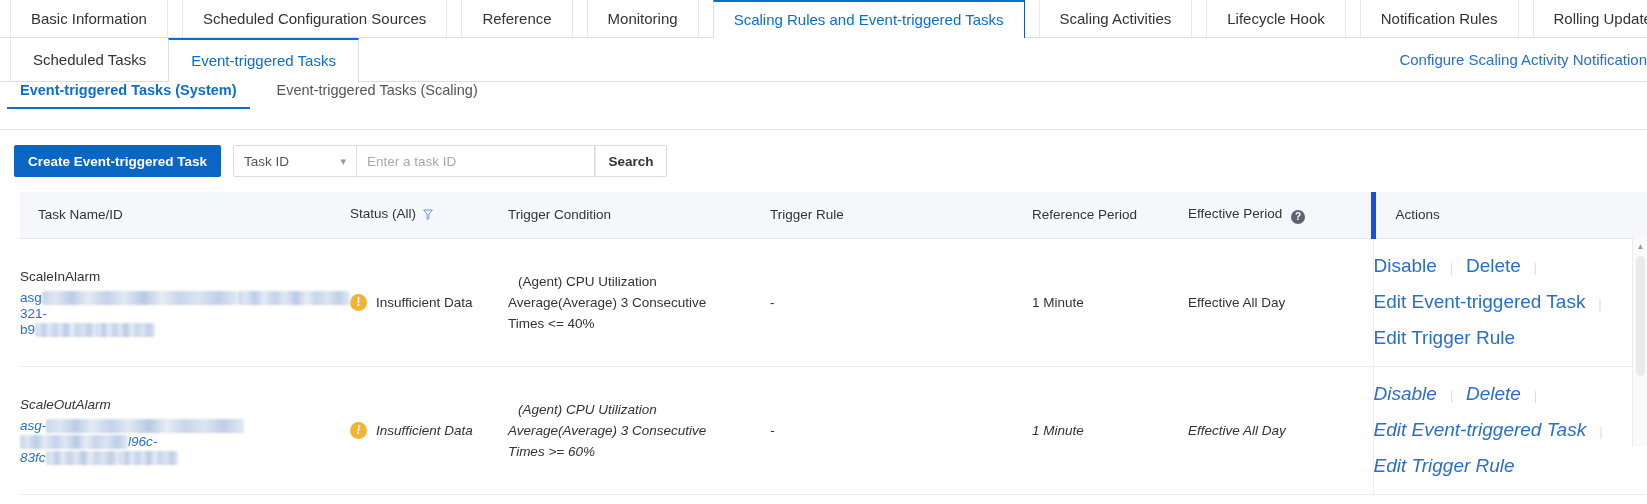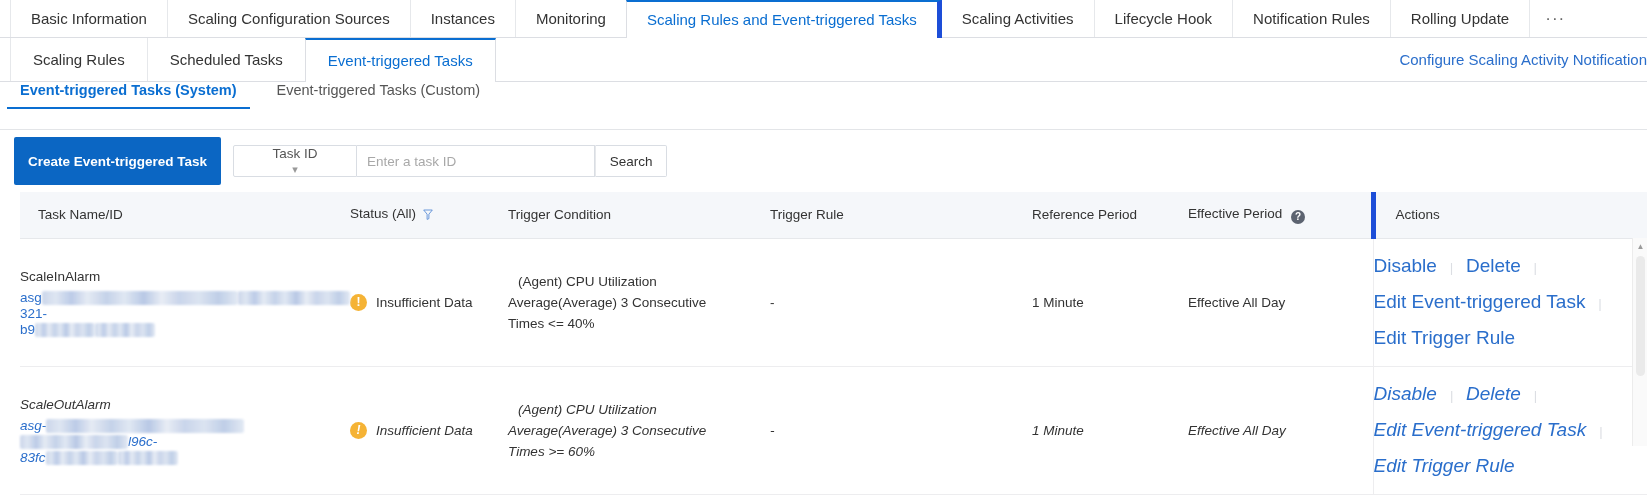--- a/index.html
+++ b/index.html
@@ -15,39 +15,40 @@
 
   
   .toptabs {
     position: relative;
     height: 38px;
     border-bottom: 1px solid #dcdee3;
     display: flex;
     align-items: stretch;
     background: #ffffff;
     padding-left: 10px;
+    gap: 15px;
   }
   .toptab {
     display: flex; align-items: center; justify-content: center;
     padding: 0 20px;
     font-size: 15px;
     color: #333;
     border-left: 1px solid #e6e8eb;
     border-right: 1px solid #e6e8eb;
     margin-right: -1px;
     white-space: nowrap;
     cursor: pointer;
     background: #fff;
   }
   .toptab:first-child { border-left: 1px solid #e6e8eb; }
   .toptab.active {
     color: #0a6ed1;
     border-top: 2px solid #0a6ed1;
     border-left: 1px solid #dcdee3;
-    border-right: 5px solid #1d4ed8;
+    border-right: 1px solid #1d4ed8;
     position: relative;
     z-index: 3;
     background: #fff;
     margin-bottom: -1px;
     padding-bottom: 1px;
   }
   .toptab-more {
     display:flex; align-items:center; justify-content:center;
     padding: 0 16px; font-size: 17px; color:#666; letter-spacing:1px;
     cursor: pointer;
@@ -117,21 +118,21 @@
   }
 
   
   .toolbar {
     height: 62px;
     display:flex; align-items:center;
     padding: 0 0 0 14px;
     background: #fff;
   }
   .btn-primary {
-    height: 48px;
+    height: 32px;
     background: #0b66c3;
     color: #fff;
     font-size: 13.5px;
     font-weight: bold;
     border: none;
     border-radius: 2px;
     padding: 0 14px;
     cursor:pointer;
     font-family: "Liberation Sans", sans-serif;
     white-space: nowrap;
@@ -143,21 +144,20 @@
   }
   .select-box {
     width: 124px;
     border: 1px solid #d9dde3;
     border-radius: 2px 0 0 2px;
     background:#fff;
     display:flex; align-items:center; justify-content:space-between;
     padding: 0 10px;
     font-size: 13.5px; color:#555;
     cursor:pointer;
-    flex-direction:column;
   }
   .chev { color:#999; font-size: 11px; }
   .search-input {
     width: 238px;
     border: 1px solid #d9dde3;
     border-left: none;
     background:#fff;
     padding: 0 10px;
     font-size: 13.5px;
     color:#333;
@@ -167,20 +167,21 @@
   .search-input::placeholder { color:#a8a8a8; }
   .btn-search {
     width: 72px;
     border: 1px solid #d9dde3;
     border-left: 1px solid #e6e8eb;
     border-radius: 0 2px 2px 0;
     background:#fff;
     font-size: 13.5px; color:#333;
     cursor:pointer;
     font-family: "Liberation Sans", sans-serif;
+    font-weight: bold;
   }
 
   
   .table-wrap { position: relative; width: 1647px; }
   table.grid {
     width: 1647px;
     border-collapse: collapse;
     table-layout: fixed;
     margin-left: 20px;
   }
@@ -297,24 +298,24 @@
 </head>
 <body>
 
 <div class="page">
 
   <div class="toptabs">
     <div class="toptab">
         <span>Basic Information</span>
       </div>
     <div class="toptab">
-        <span>Scaling Configuration Sources</span>
-      </div>
-    <div class="toptab">
-        <span>Instances</span>
+        <span>Scheduled Configuration Sources</span>
+      </div>
+    <div class="toptab">
+        <span>Reference</span>
       </div>
     <div class="toptab">
         <span>Monitoring</span>
       </div>
     <div class="toptab active">
         <span>Scaling Rules and Event-triggered Tasks</span>
       </div>
     <div class="toptab">
         <span>Scaling Activities</span>
       </div>
@@ -324,38 +325,35 @@
     <div class="toptab">
         <span>Notification Rules</span>
       </div>
     <div class="toptab">
         <span>Rolling Update</span>
       </div>
     <div class="toptab-more">···</div>
   </div>
 
   <div class="subtabs">
-    <div class="subtab">
-        <span>Scaling Rules</span>
-      </div>
     <div class="subtab">
         <span>Scheduled Tasks</span>
       </div>
     <div class="subtab active">
         <span>Event-triggered Tasks</span>
       </div>
     <div class="subtabs-spacer"></div>
     <div class="notif-link">
         <span>Configure Scaling Activity Notification</span>
       </div>
   </div>
 
   <div class="innertabs">
     <div class="innertab active"><span>Event-triggered Tasks (System)</span></div>
-    <div class="innertab"><span>Event-triggered Tasks (Custom)</span></div>
+    <div class="innertab"><span>Event-triggered Tasks (Scaling)</span></div>
   </div>
 
   <div class="toolbar">
     <button class="btn-primary">Create Event-triggered Task</button>
     <div class="search-group">
       <div class="select-box">
         <span>Task ID</span>
         <span class="chev">▾</span>
       </div>
       <input class="search-input" type="text" value="" placeholder="Enter a task ID" style="">

